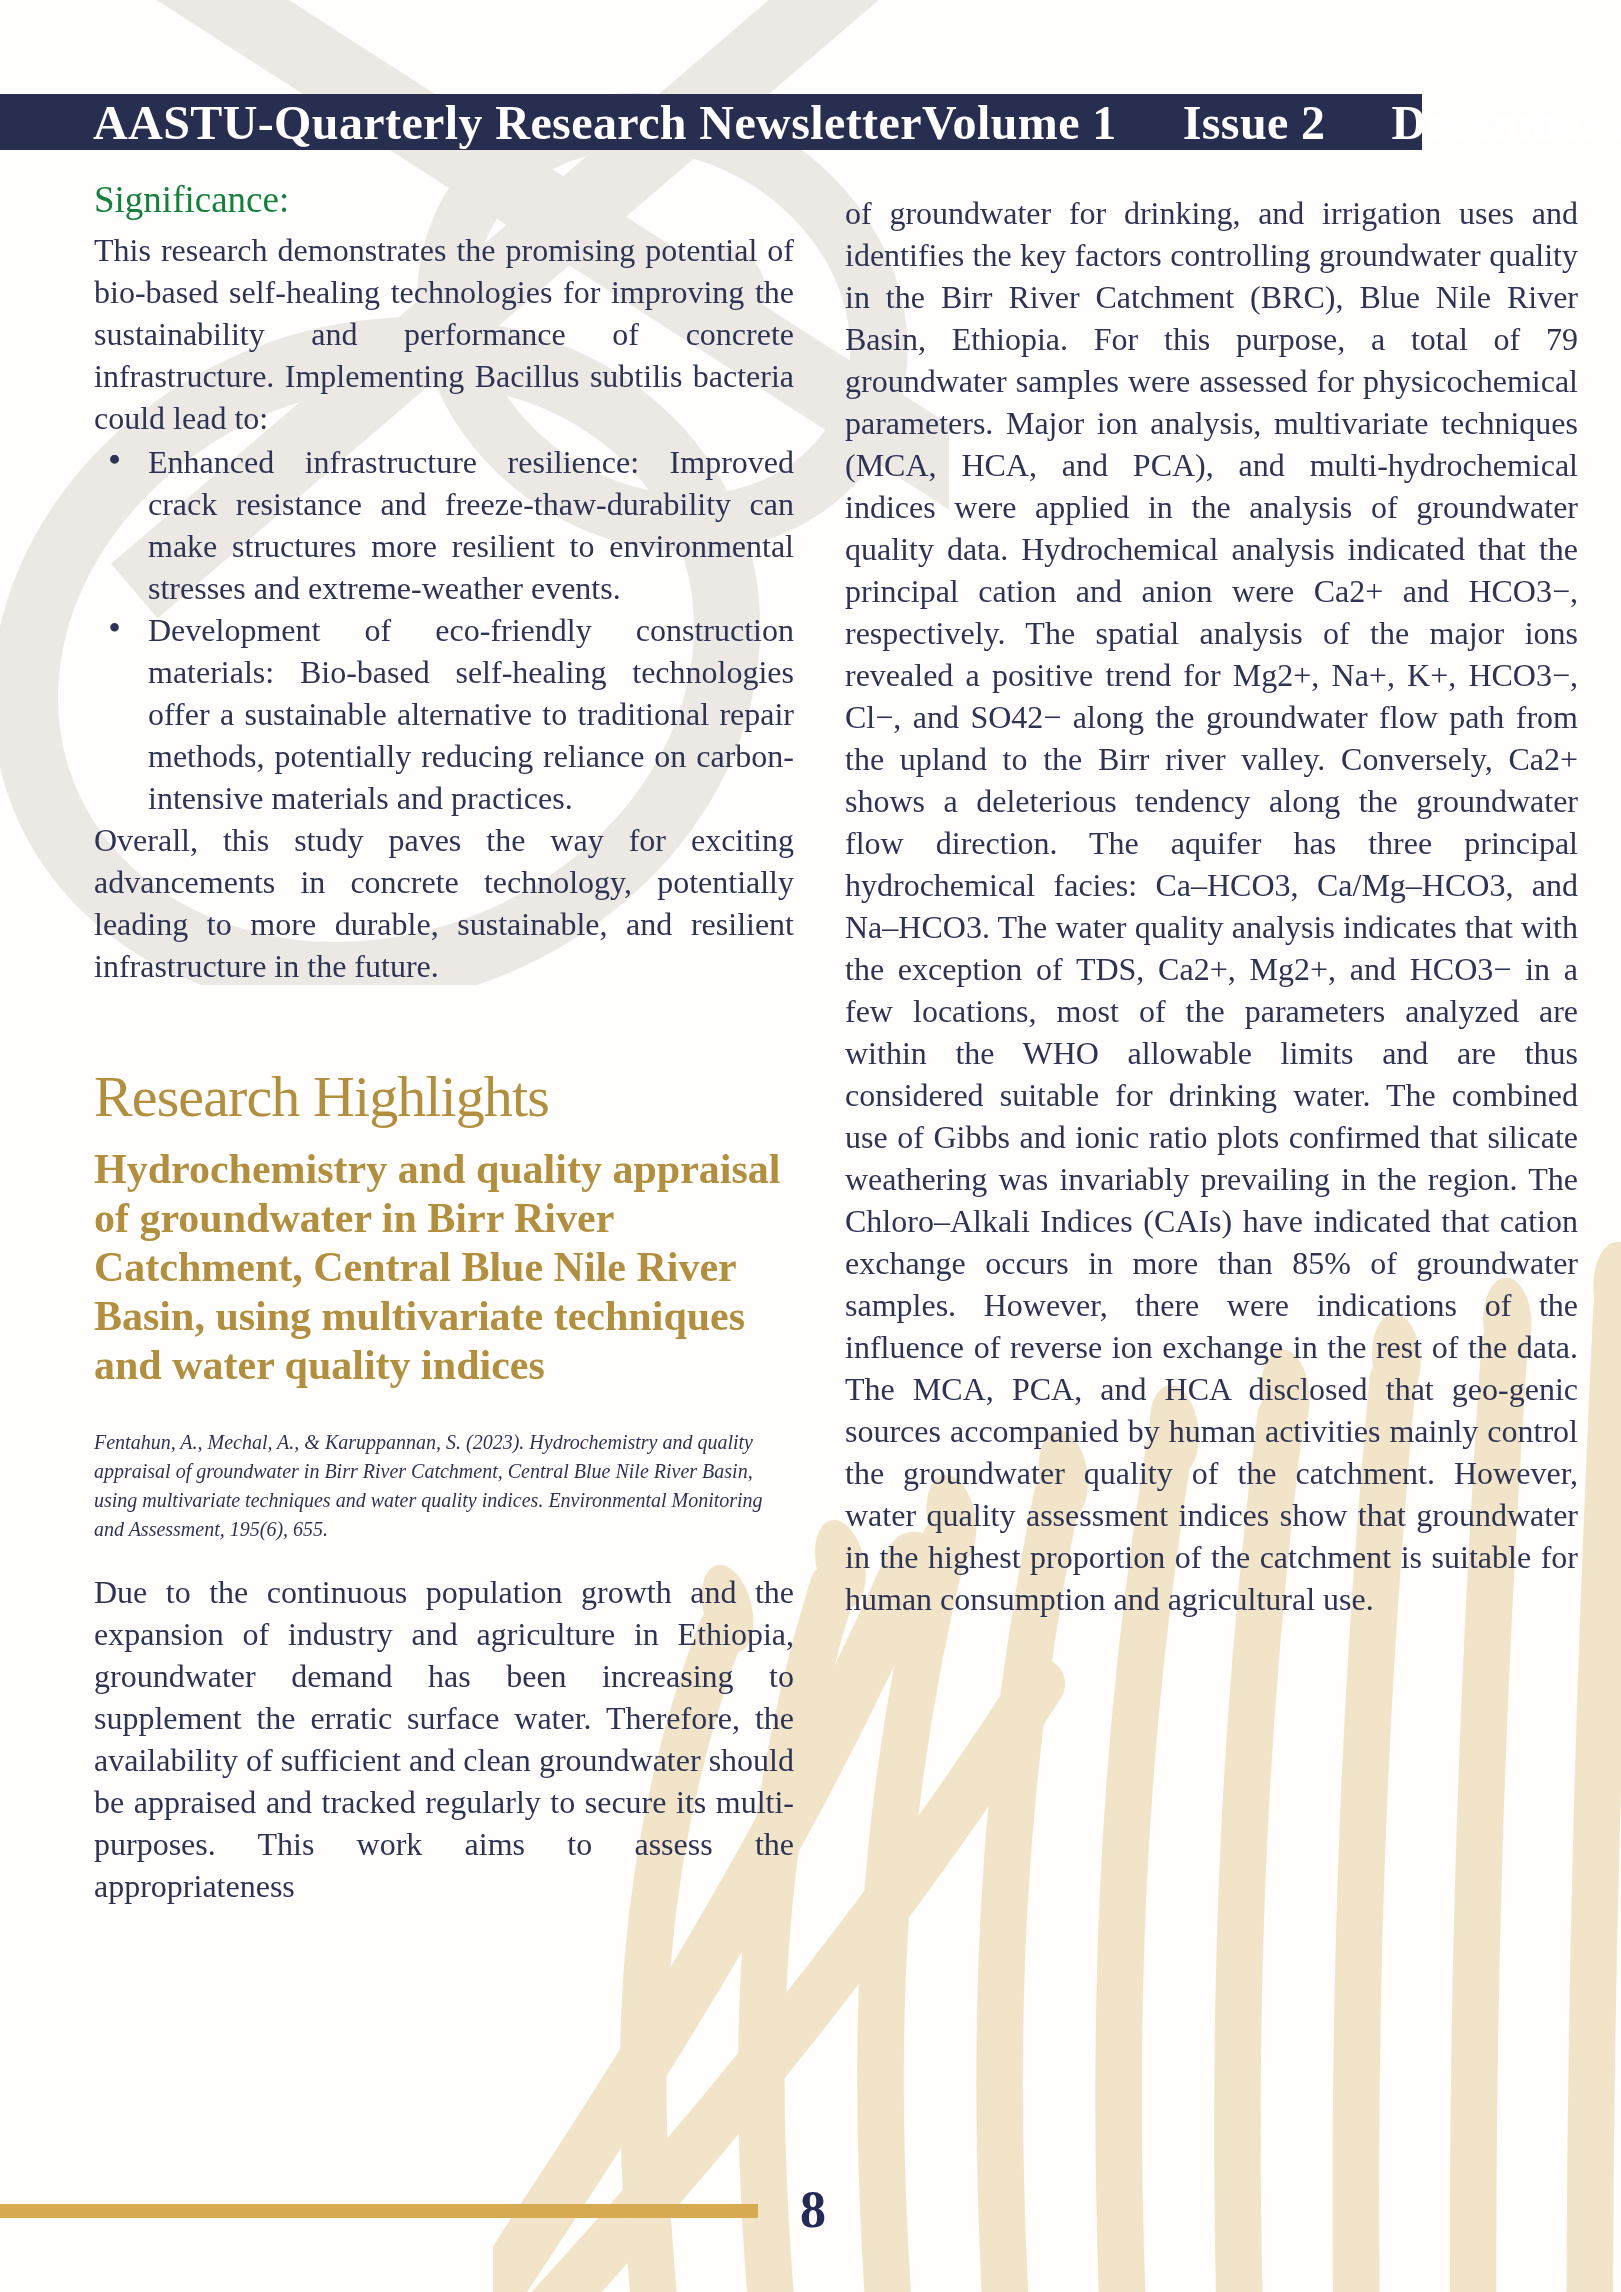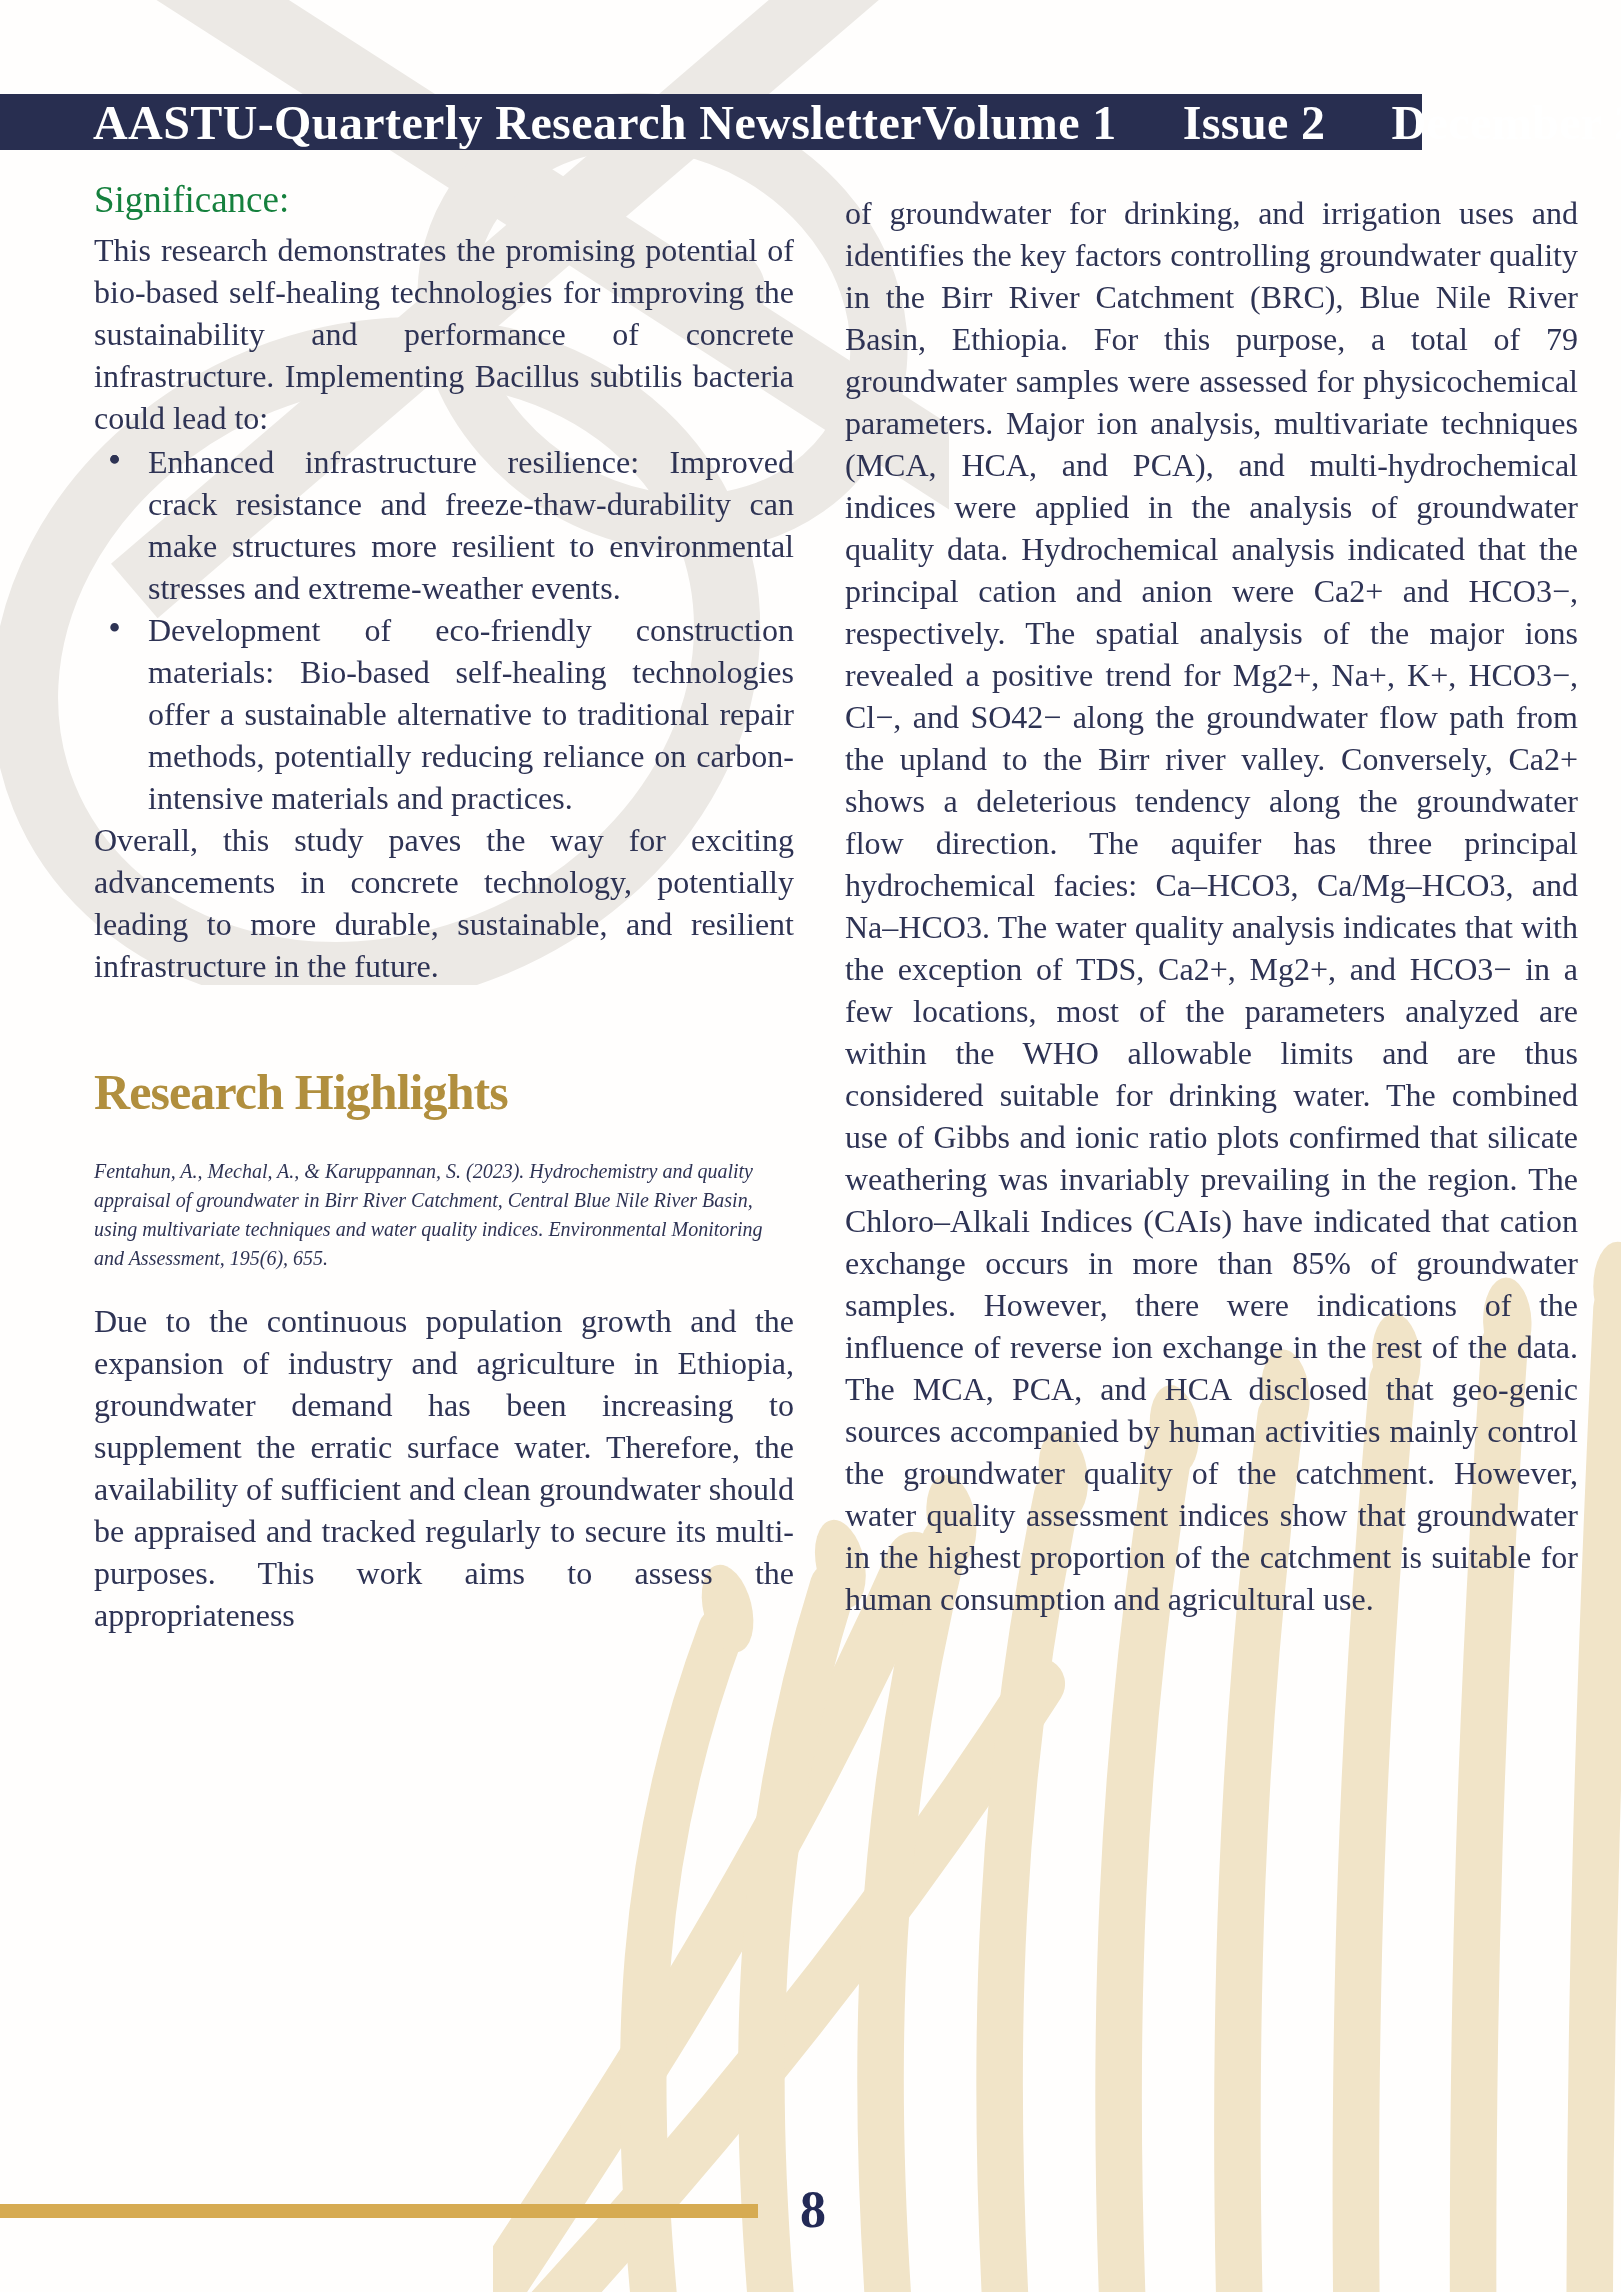--- a/index.html
+++ b/index.html
@@ -25,21 +25,21 @@
   }
   .issue-info{display:flex;margin-left:auto;gap:66px;}
   .col{position:absolute;z-index:1;color:#2e3354;font-size:32px;line-height:42px;}
   .col-left{left:94px;top:177px;width:700px;}
   .col-right{left:845px;top:192px;width:733px;}
   .body-text{margin:0;text-align:justify;}
   h3.sig{font-size:37px;line-height:45px;color:#15803d;margin:0 0 7.2px 0;font-weight:normal;}
   .bullet-list{margin:1.8px 0 0 0;}
   .bullet-item{position:relative;padding-left:54px;text-align:justify;}
   .bullet-dot{position:absolute;left:14.3px;top:-1.8px;font-size:36px;}
-  h1.section{font-size:50px;line-height:1.06;color:#b18f3e;margin:79px 0 0 0;font-weight:bold;letter-spacing:-0.9px;}
+  h1.section{font-size:58px;line-height:1.06;color:#b18f3e;margin:79px 0 0 0;font-weight:normal;letter-spacing:-0.9px;}
   h2.article{font-size:42px;line-height:49px;color:#b18f3e;margin:18px 0 0 0;font-weight:bold;}
   p.citation{font-size:20px;line-height:29px;font-style:italic;margin:38px 0 0 0;color:#2e3354;text-align:left;}
   p.last-para{margin-top:27px;}
   .bottom-rule{
     position:absolute;z-index:2;
     left:0;top:2204px;width:758px;height:14.3px;
     background:#d6ab52;
   }
   .page-number{
     position:absolute;z-index:2;
@@ -113,20 +113,21 @@
       </div>
       <div class="bullet-item">
         <span class="bullet-dot">•</span>
         <span class="bullet-text">Development of eco-friendly construction materials: Bio-based self-healing technologies offer a sustainable alternative to traditional repair methods, potentially reducing reliance on carbon-intensive materials and practices.</span>
       </div>
     </div>
 
     <p class="body-text">Overall, this study paves the way for exciting advancements in concrete technology, potentially leading to more durable, sustainable, and resilient infrastructure in the future.</p>
 
     <h1 class="section">Research Highlights</h1>
+    <h2 class="article">Hydrochemistry and quality appraisal of groundwater in Birr River Catchment, Central Blue Nile River Basin, using multivariate techniques and water quality indices</h2>
     <p class="citation">Fentahun, A., Mechal, A., &amp; Karuppannan, S. (2023). Hydrochemistry and quality appraisal of groundwater in Birr River Catchment, Central Blue Nile River Basin, using multivariate techniques and water quality indices. Environmental Monitoring and Assessment, 195(6), 655.</p>
     <p class="body-text last-para">Due to the continuous population growth and the expansion of industry and agriculture in Ethiopia, groundwater demand has been increasing to supplement the erratic surface water. Therefore, the availability of sufficient and clean groundwater should be appraised and tracked regularly to secure its multi-purposes. This work aims to assess the appropriateness</p>
   </section>
 
   <section class="col col-right">
     <p class="body-text">of groundwater for drinking, and irrigation uses and identifies the key factors controlling groundwater quality in the Birr River Catchment (BRC), Blue Nile River Basin, Ethiopia. For this purpose, a total of 79 groundwater samples were assessed for physicochemical parameters. Major ion analysis, multivariate techniques (MCA, HCA, and PCA), and multi-hydrochemical indices were applied in the analysis of groundwater quality data. Hydrochemical analysis indicated that the principal cation and anion were Ca2+ and HCO3−, respectively. The spatial analysis of the major ions revealed a positive trend for Mg2+, Na+, K+, HCO3−, Cl−, and SO42− along the groundwater flow path from the upland to the Birr river valley. Conversely, Ca2+ shows a deleterious tendency along the groundwater flow direction. The aquifer has three principal hydrochemical facies: Ca–HCO3, Ca/Mg–HCO3, and Na–HCO3. The water quality analysis indicates that with the exception of TDS, Ca2+, Mg2+, and HCO3− in a few locations, most of the parameters analyzed are within the WHO allowable limits and are thus considered suitable for drinking water. The combined use of Gibbs and ionic ratio plots confirmed that silicate weathering was invariably prevailing in the region. The Chloro–Alkali Indices (CAIs) have indicated that cation exchange occurs in more than 85% of groundwater samples. However, there were indications of the influence of reverse ion exchange in the rest of the data. The MCA, PCA, and HCA disclosed that geo-genic sources accompanied by human activities mainly control the groundwater quality of the catchment. However, water quality assessment indices show that groundwater in the highest proportion of the catchment is suitable for human consumption and agricultural use.</p>
   </section>
 
   <div class="bottom-rule"></div>
   <div class="page-number">8</div>

